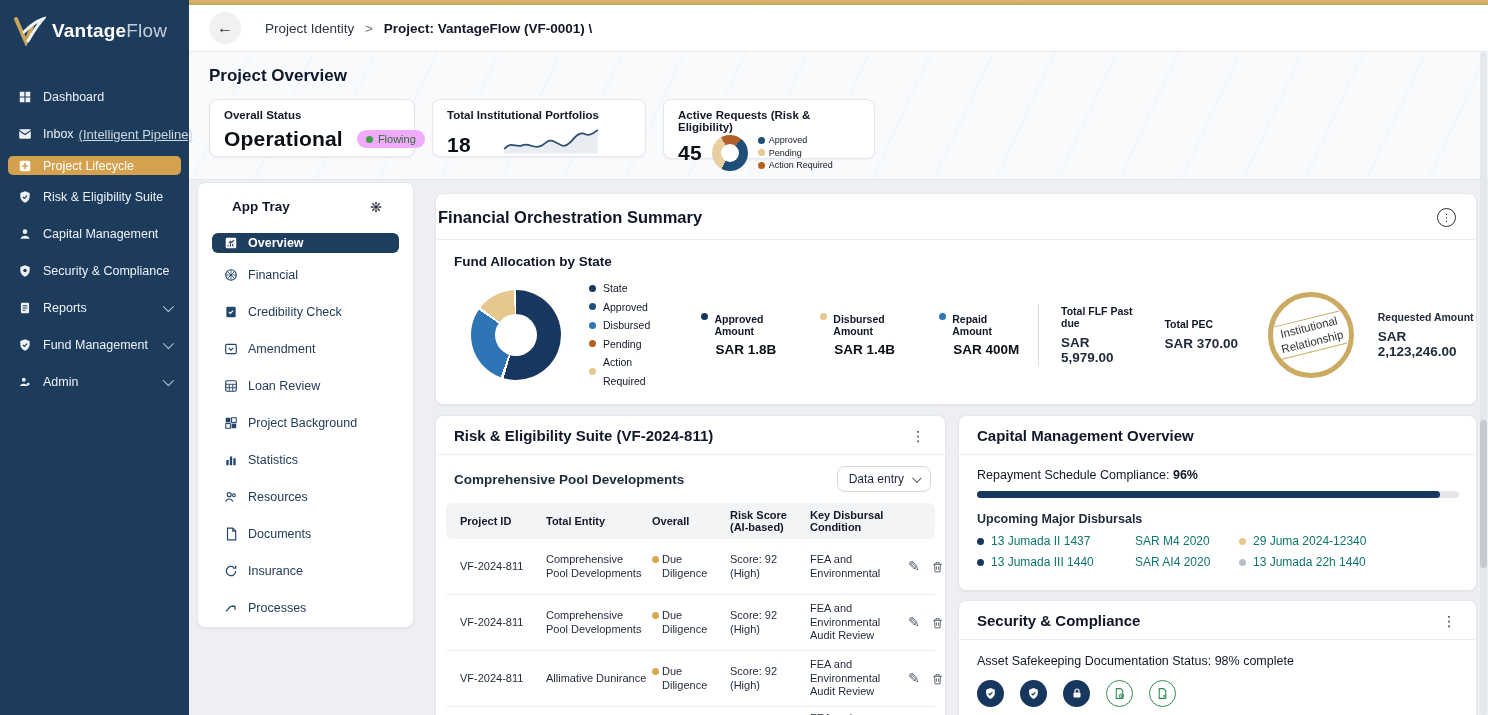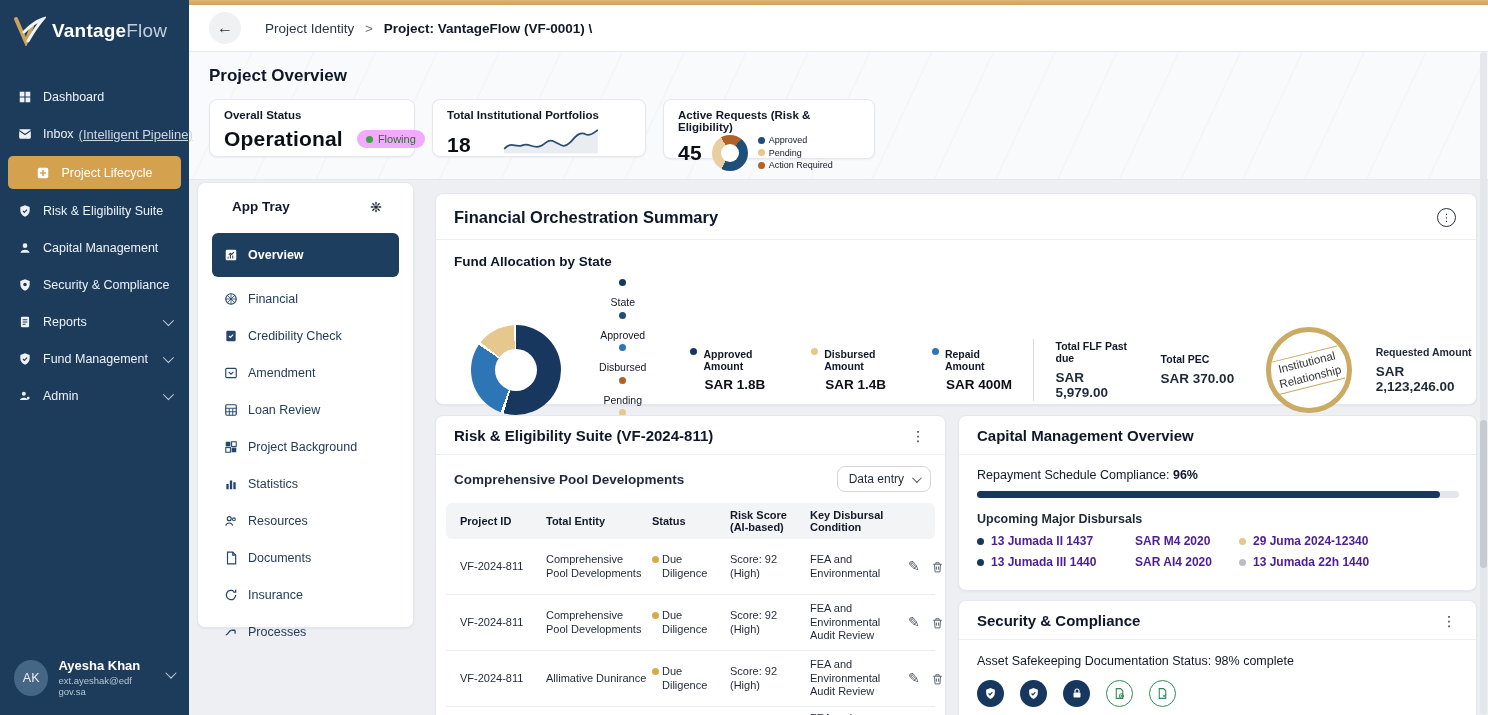--- a/index.html
+++ b/index.html
@@ -13,21 +13,21 @@
   .brand b { color:#ffffff; font-weight:700; }
   .brand span { color:#c3cfdc; font-weight:400; }
   .search-row { display:flex; align-items:center; gap:8px; padding:6px 12px 4px 12px; }
   .search-box { flex:1; display:flex; align-items:center; gap:6px; border:1px solid #4d6e8e; border-radius:7px; height:33px; padding:0 8px; background:rgba(255,255,255,0.03); }
   .search-box input { background:transparent; border:none; outline:none; color:#dfe8f0; font-size:12px; width:100%; font-family:"Liberation Sans",sans-serif; }
   .search-box input::placeholder { color:#9fb4c8; }
   nav { margin-top:22px; }
   .nav-item { display:flex; align-items:center; gap:11px; height:30px; margin:7px 8px; padding:0 10px; border-radius:5px; font-size:12.5px; color:#eef2f7; cursor:pointer; text-decoration:none; }
   .nav-item .nav-label { white-space:nowrap; }
   .nav-item .nav-suffix { font-size:13px; color:#cbd7e2; margin-left:-6px; white-space:nowrap;text-decoration:underline; }
-  .nav-item.active { background:#d4a24f; color:#ffffff; height:33px;justify-content:center; }
+  .nav-item.active { background:#d4a24f; color:#ffffff; height:19px; }
   .chev { margin-left:auto; width:8px; height:8px; border-right:1.6px solid #c4d1dd; border-bottom:1.6px solid #c4d1dd; transform:rotate(45deg) translateY(-2px); }
   .user-row { position:absolute; left:0; bottom:10px; width:100%; display:flex; align-items:center; gap:10px; padding:8px 14px; }
   .avatar { width:36px; height:36px; border-radius:50%; background:#456685; color:#eaf0f5; display:flex; align-items:center; justify-content:center; font-size:12.5px; }
   .user-name { font-size:13px; font-weight:700; color:#fff; }
   .user-email { font-size:9.5px; color:#b6c5d3; margin-top:2px; }
   .user-chev { width:8px; height:8px; border-right:1.6px solid #c4d1dd; border-bottom:1.6px solid #c4d1dd; transform:rotate(45deg); margin-left:auto; margin-top:-10px; }
 
   
   #goldbar { position:absolute; left:189px; top:0; right:0; height:5px; background:linear-gradient(#ddb873,#caa257); }
   #topbar { position:absolute; left:189px; top:5px; right:0; height:47px; background:#ffffff; border-bottom:1px solid #e5e8ec; display:flex; align-items:center; gap:24px; padding:0 20px; z-index:4; }
@@ -69,34 +69,34 @@
 
   .dot-navy { background:#17375e; } .dot-midnavy { background:#1f4e79; } .dot-blue { background:#2e75b6; }
   .dot-orange { background:#b5611f; } .dot-tan { background:#e6c88e; } .dot-gold { background:#d9a94f; }
   .dot-gray { background:#b9bec6; }
 
   
   #apptray { position:absolute; left:8px; top:130px; width:217px; height:446px; padding:10px 8px; }
   .tray-head { display:flex; align-items:center; justify-content:space-between; padding:6px 22px 12px 26px; }
   .tray-title { font-size:13.5px; font-weight:700; color:#111827; }
   .tray-item { display:flex; align-items:center; gap:10px; height:30px; margin:7px 6px; padding:0 12px; border-radius:6px; font-size:12.5px; color:#233c59; cursor:pointer; }
-  .tray-item.active { background:#1d3e5e; color:#ffffff; height:44px; font-weight:700; }
+  .tray-item.active { background:#1d3e5e; color:#ffffff; height:20px; font-weight:700; }
 
   
   #financial { position:absolute; left:246px; top:141px; width:1042px; height:212px; }
-  .card-head { display:flex; align-items:center; justify-content:space-between; padding:14px 20px 12px 18px; border-bottom:1px solid #eceef1; }
+  .card-head { display:flex; align-items:center; justify-content:space-between; padding:14px 20px 12px 2px; border-bottom:1px solid #eceef1; }
   .card-title-lg { font-size:16.5px; font-weight:700; color:#0f172a; }
   .kebab-circle { width:19px; height:19px; border:1.5px solid #2b2f36; border-radius:50%; display:flex; align-items:center; justify-content:center; font-size:10px; color:#2b2f36; cursor:pointer; }
   .fin-sub { font-size:13.5px; font-weight:700; color:#0f172a; margin:14px 0 10px 18px; }
   .fin-body { display:flex; align-items:center; }
   .donut { width:90px; height:90px; border-radius:50%; position:relative; margin-left:35px; flex:none;
     background:conic-gradient(#17375e 0 196deg, #ffffff 196deg 200deg, #2e75b6 200deg 304deg, #ffffff 304deg 308deg, #e6c88e 308deg 357deg, #ffffff 357deg 360deg); }
   .donut::after { content:""; position:absolute; left:24px; top:24px; width:42px; height:42px; background:#fff; border-radius:50%; }
   .fin-legend { margin-left:28px; font-size:10.5px; color:#111827; line-height:18.5px; }
-  .fin-legend .li { display:flex; align-items:center; gap:7px;flex-direction:column; }
+  .fin-legend .li { display:flex; align-items:center; gap:7px; }
   .metric { margin-left:34px; width:96px; }
   .metric .ml { display:flex; align-items:flex-start; gap:6px; font-size:10.5px; font-weight:700; color:#111827; line-height:12px; }
   .metric .mv { font-size:13.5px; font-weight:700; color:#0b0f16; margin:5px 0 0 14px; }
   .vdiv { width:1px; height:62px; background:#d8dce2; margin-left:14px; }
   .total { margin-left:22px; width:92px; }
   .total .tl { font-size:10.5px; font-weight:700; color:#111827; line-height:12px; }
   .total .tv { font-size:13.5px; font-weight:700; margin-top:6px; }
   .stamp { width:86px; height:86px; border:5px solid #cbaa63; border-radius:50%; background:#fff; display:flex; align-items:center; justify-content:center; margin-left:22px; flex:none; }
   .stamp-inner { transform:rotate(-14deg); font-size:11.5px; color:#333; text-align:center; line-height:15px; border-top:1.5px solid #cbaa63; border-bottom:1.5px solid #cbaa63; padding:1px 2px; }
   .requested { margin-left:24px; }
@@ -122,21 +122,21 @@
   .act-edit { font-size:14px; color:#4b5563; cursor:pointer; }
 
   
   #capital { position:absolute; left:769px; top:363px; width:519px; height:176px; }
   #capital .card-head { padding:11px 16px 10px 18px; }
   .comp-line { font-size:12.5px; margin:13px 0 9px 18px; color:#111827; }
   .comp-line b { font-weight:700; }
   .pbar { width:482px; height:7px; background:#e4e6ea; border-radius:4px; margin-left:18px; position:relative; }
   .pbar .fill { position:absolute; left:0; top:0; bottom:0; width:96%; background:#17375e; border-radius:4px; }
   .disb-title { font-size:12.5px; font-weight:700; margin:14px 0 8px 18px; }
-  .disb-row { display:grid; grid-template-columns:158px 104px 1fr; align-items:center; margin:0 0 7px 18px; font-size:12px; font-weight:700; color:#4c1d95; }
+  .disb-row { display:grid; grid-template-columns:158px 104px 1fr; align-items:center; margin:0 0 7px 18px; font-size:12px; font-weight:400; color:#0f766e; }
   .disb-cell { display:flex; align-items:center; gap:7px; }
 
   
   #security { position:absolute; left:769px; top:548px; width:519px; height:130px; }
   #security .card-head { padding:11px 16px 10px 18px; }
   .sec-status { font-size:12.5px; margin:14px 0 12px 18px; color:#111827; }
   .sec-icons { display:flex; align-items:center; gap:16px; margin-left:18px; }
   .sec-circ { width:27px; height:27px; border-radius:50%; display:flex; align-items:center; justify-content:center; }
   .sec-navy { background:#17375e; }
   .sec-green { background:#fff; border:1.6px solid #2e8b57; }
@@ -227,28 +227,20 @@
         <svg class="ic" width="14" height="14" viewBox="0 0 24 24">
             <circle cx="10" cy="8" r="3.4" fill="#eef2f7"></circle>
             <path d="M3 19c1.4-3.4 4.2-4.2 7-4.2s5.6.8 7 4.2z" fill="#eef2f7"></path>
             <circle cx="17.5" cy="15.5" r="2.4" fill="#eef2f7"></circle>
           </svg>
         <span class="nav-label">Admin</span>
         <span class="chev"></span>
       </a>
     </nav>
 
-    <div class="user-row">
-      <div class="avatar">AK</div>
-      <div>
-        <div class="user-name">Ayesha Khan</div>
-        <div class="user-email">ext.ayeshak@edf gov.sa</div>
-      </div>
-      <span class="user-chev"></span>
-    </div>
   </aside>
 
   <div id="goldbar"></div>
   <header id="topbar">
     <button class="back-btn">←</button>
     <div class="crumb">
       <span>Project Identity</span>
       <span class="sep">&gt;</span>
       <span class="page">Project: VantageFlow (VF-0001) \</span>
     </div>
@@ -482,21 +474,21 @@
         <div class="risk-sub">Comprehensive Pool Developments</div>
         <button class="dd-btn">
           <span>Data entry</span>
           <span class="dd-chev"></span>
         </button>
       </div>
       <div class="tbl">
         <div class="trow thead">
           <div>Project ID</div>
           <div>Total Entity</div>
-          <div>Status</div>
+          <div>Overall</div>
           <div>Risk Score (AI-based)</div>
           <div>Key Disbursal Condition</div>
           <div></div>
         </div>
 
         <div class="trow tbody-row">
           <div>VF-2024-811</div>
           <div>Comprehensive Pool Developments</div>
           <div class="stat-cell">
               <span class="ldot dot-gold"></span>

